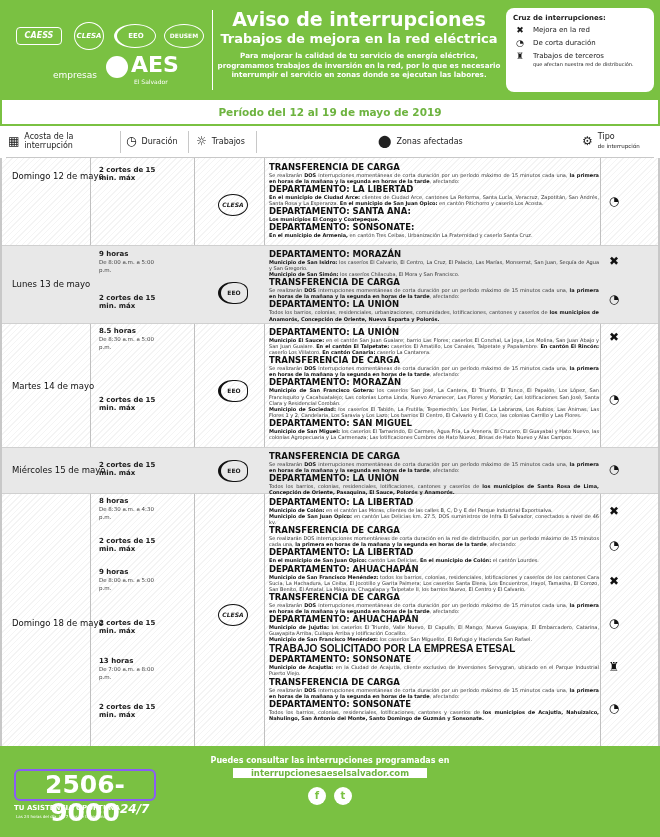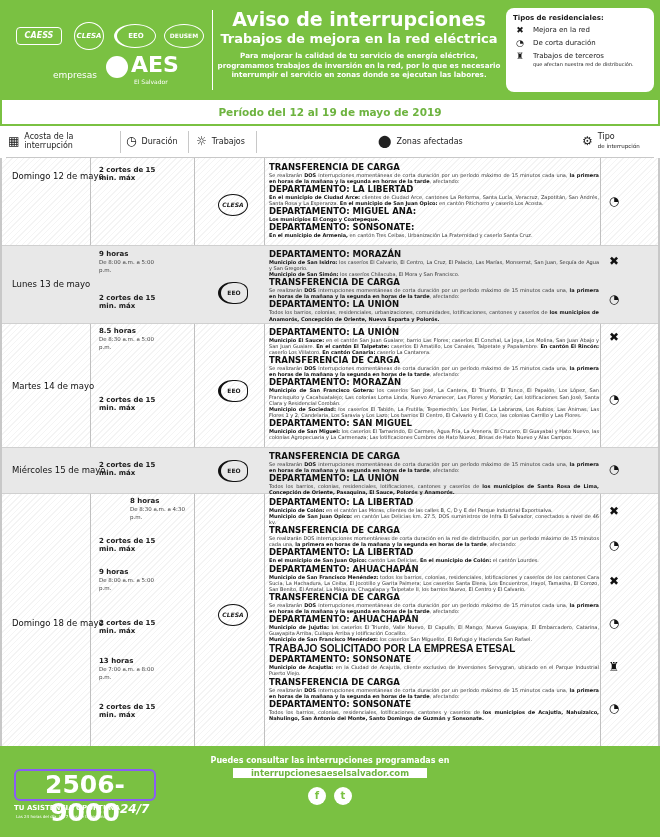--- a/index.html
+++ b/index.html
@@ -78,21 +78,21 @@
     <div class="aes-text">AES</div>
     <div class="aes-sub">El Salvador</div>
   </div>
   <div class="vline"></div>
   <div class="title-block">
     <div class="title-main">Aviso de interrupciones</div>
     <div class="title-sub">Trabajos de mejora en la red eléctrica</div>
     <div class="title-desc">Para mejorar la calidad de tu servicio de energía eléctrica, programamos trabajos de inversión en la red, por lo que es necesario interrumpir el servicio en zonas donde se ejecutan las labores.</div>
   </div>
   <div class="legend">
-    <div class="legend-title">Tipos de residenciales:</div>
+    <div class="legend-title">Cruz de interrupciones:</div>
     <div class="legend-row">
       <span class="ic">✖</span>
       <span>Mejora en la red</span>
     </div>
     <div class="legend-row">
       <span class="ic">◔</span>
       <span>De corta duración</span>
     </div>
     <div class="legend-row">
       <span class="ic">♜</span>
@@ -136,21 +136,21 @@
 
   <div class="row" style="top:0;height:88px;">
     <div class="date" style="top:13px;">Domingo 12  de mayo</div>
     <div class="dur" style="top:8px;width:70px;"><b>2 cortes de 15 min. máx</b></div>
     <div class="company" style="top:36px;">CLESA</div>
     <div class="zones" style="top:4px;">
       <div class="h1">TRANSFERENCIA DE CARGA</div>
       <p><span>Se realizarán </span><b>DOS</b><span> interrupciones momentáneas de corta duración por un período máximo de 15 minutos cada una, </span><b>la primera en horas de la mañana y la segunda en horas de la tarde</b><span>, afectando:</span></p>
       <div class="h1">DEPARTAMENTO: LA LIBERTAD</div>
       <p><b>En el municipio de Ciudad Arce:</b><span> clientes de Ciudad Arce, cantones La Reforma, Santa Lucía, Veracruz, Zapotitán, San Andrés, Santa Rosa y La Esperanza. </span><b>En el municipio de San Juan Opico:</b><span> en cantón Pitichorro y caserío Los Acosta.</span></p>
-      <div class="h1">DEPARTAMENTO: MIGUEL ANA:</div>
+      <div class="h1">DEPARTAMENTO: SANTA ANA:</div>
       <p><b>Los municipios El Congo y Coatepeque.</b></p>
       <div class="h1">DEPARTAMENTO: SONSONATE:</div>
       <p><b>En el municipio de Armenia,</b><span> en cantón Tres Ceibas, Urbanización La Fraternidad y caserío Santa Cruz.</span></p>
     </div>
     <div class="type-ic" style="top:36px;">◔</div>
   </div>
 
   <div class="row alt" style="top:88px;height:78px;">
     <div class="date" style="top:33px;">Lunes 13 de mayo</div>
     <div class="dur" style="top:4px;width:60px;"><b>9 horas</b><br><span class="time">De 8:00 a.m. a 5:00 p.m.</span></div>
@@ -195,21 +195,21 @@
       <div class="h1">TRANSFERENCIA DE CARGA</div>
       <p><span>Se realizarán </span><b>DOS</b><span> interrupciones momentáneas de corta duración por un período máximo de 15 minutos cada una, </span><b>la primera en horas de la mañana y la segunda en horas de la tarde</b><span>, afectando:</span></p>
       <div class="h1">DEPARTAMENTO: LA UNIÓN</div>
       <p><span>Todos los barrios, colonias, residenciales, lotificaciones, cantones y caseríos de </span><b>los municipios de Santa Rosa de Lima, Concepción de Oriente, Pasaquina, El Sauce, Polorós y Anamorós.</b></p>
     </div>
     <div class="type-ic" style="top:14px;">◔</div>
   </div>
 
   <div class="row" style="top:336px;height:252px;border-bottom:0;">
     <div class="date" style="top:124px;">Domingo 18 de mayo</div>
-    <div class="dur" style="top:3px;width:60px;margin-left:31px;"><b>8 horas</b><br><span class="time">De 8:30 a.m. a 4:30 p.m.</span></div>
+    <div class="dur" style="top:3px;width:60px;"><b>8 horas</b><br><span class="time">De 8:30 a.m. a 4:30 p.m.</span></div>
     <div class="dur" style="top:43px;width:60px;"><b>2 cortes de 15 min. máx</b></div>
     <div class="dur" style="top:74px;width:60px;"><b>9 horas</b><br><span class="time">De 8:00 a.m. a 5:00 p.m.</span></div>
     <div class="dur" style="top:125px;width:60px;"><b>2 cortes de 15 min. máx</b></div>
     <div class="dur" style="top:163px;width:60px;"><b>13 horas</b><br><span class="time">De 7:00 a.m. a 8:00 p.m.</span></div>
     <div class="dur" style="top:209px;width:60px;"><b>2 cortes de 15 min. máx</b></div>
     <div class="company" style="top:110px;">CLESA</div>
     <div class="zones" style="top:3px;">
       <div class="h1">DEPARTAMENTO: LA LIBERTAD</div>
       <p><b>Municipio de Colón:</b><span> en el cantón Las Moras, clientes de las calles B, C, D y E del Parque Industrial Exportsalva.</span><br><b>Municipio de San Juan Opico:</b><span> en cantón Las Delicias km. 27.5, DOS suministros de Infra El Salvador, conectados a nivel de 46 kv.</span></p>
       <div class="h1">TRANSFERENCIA DE CARGA</div>

